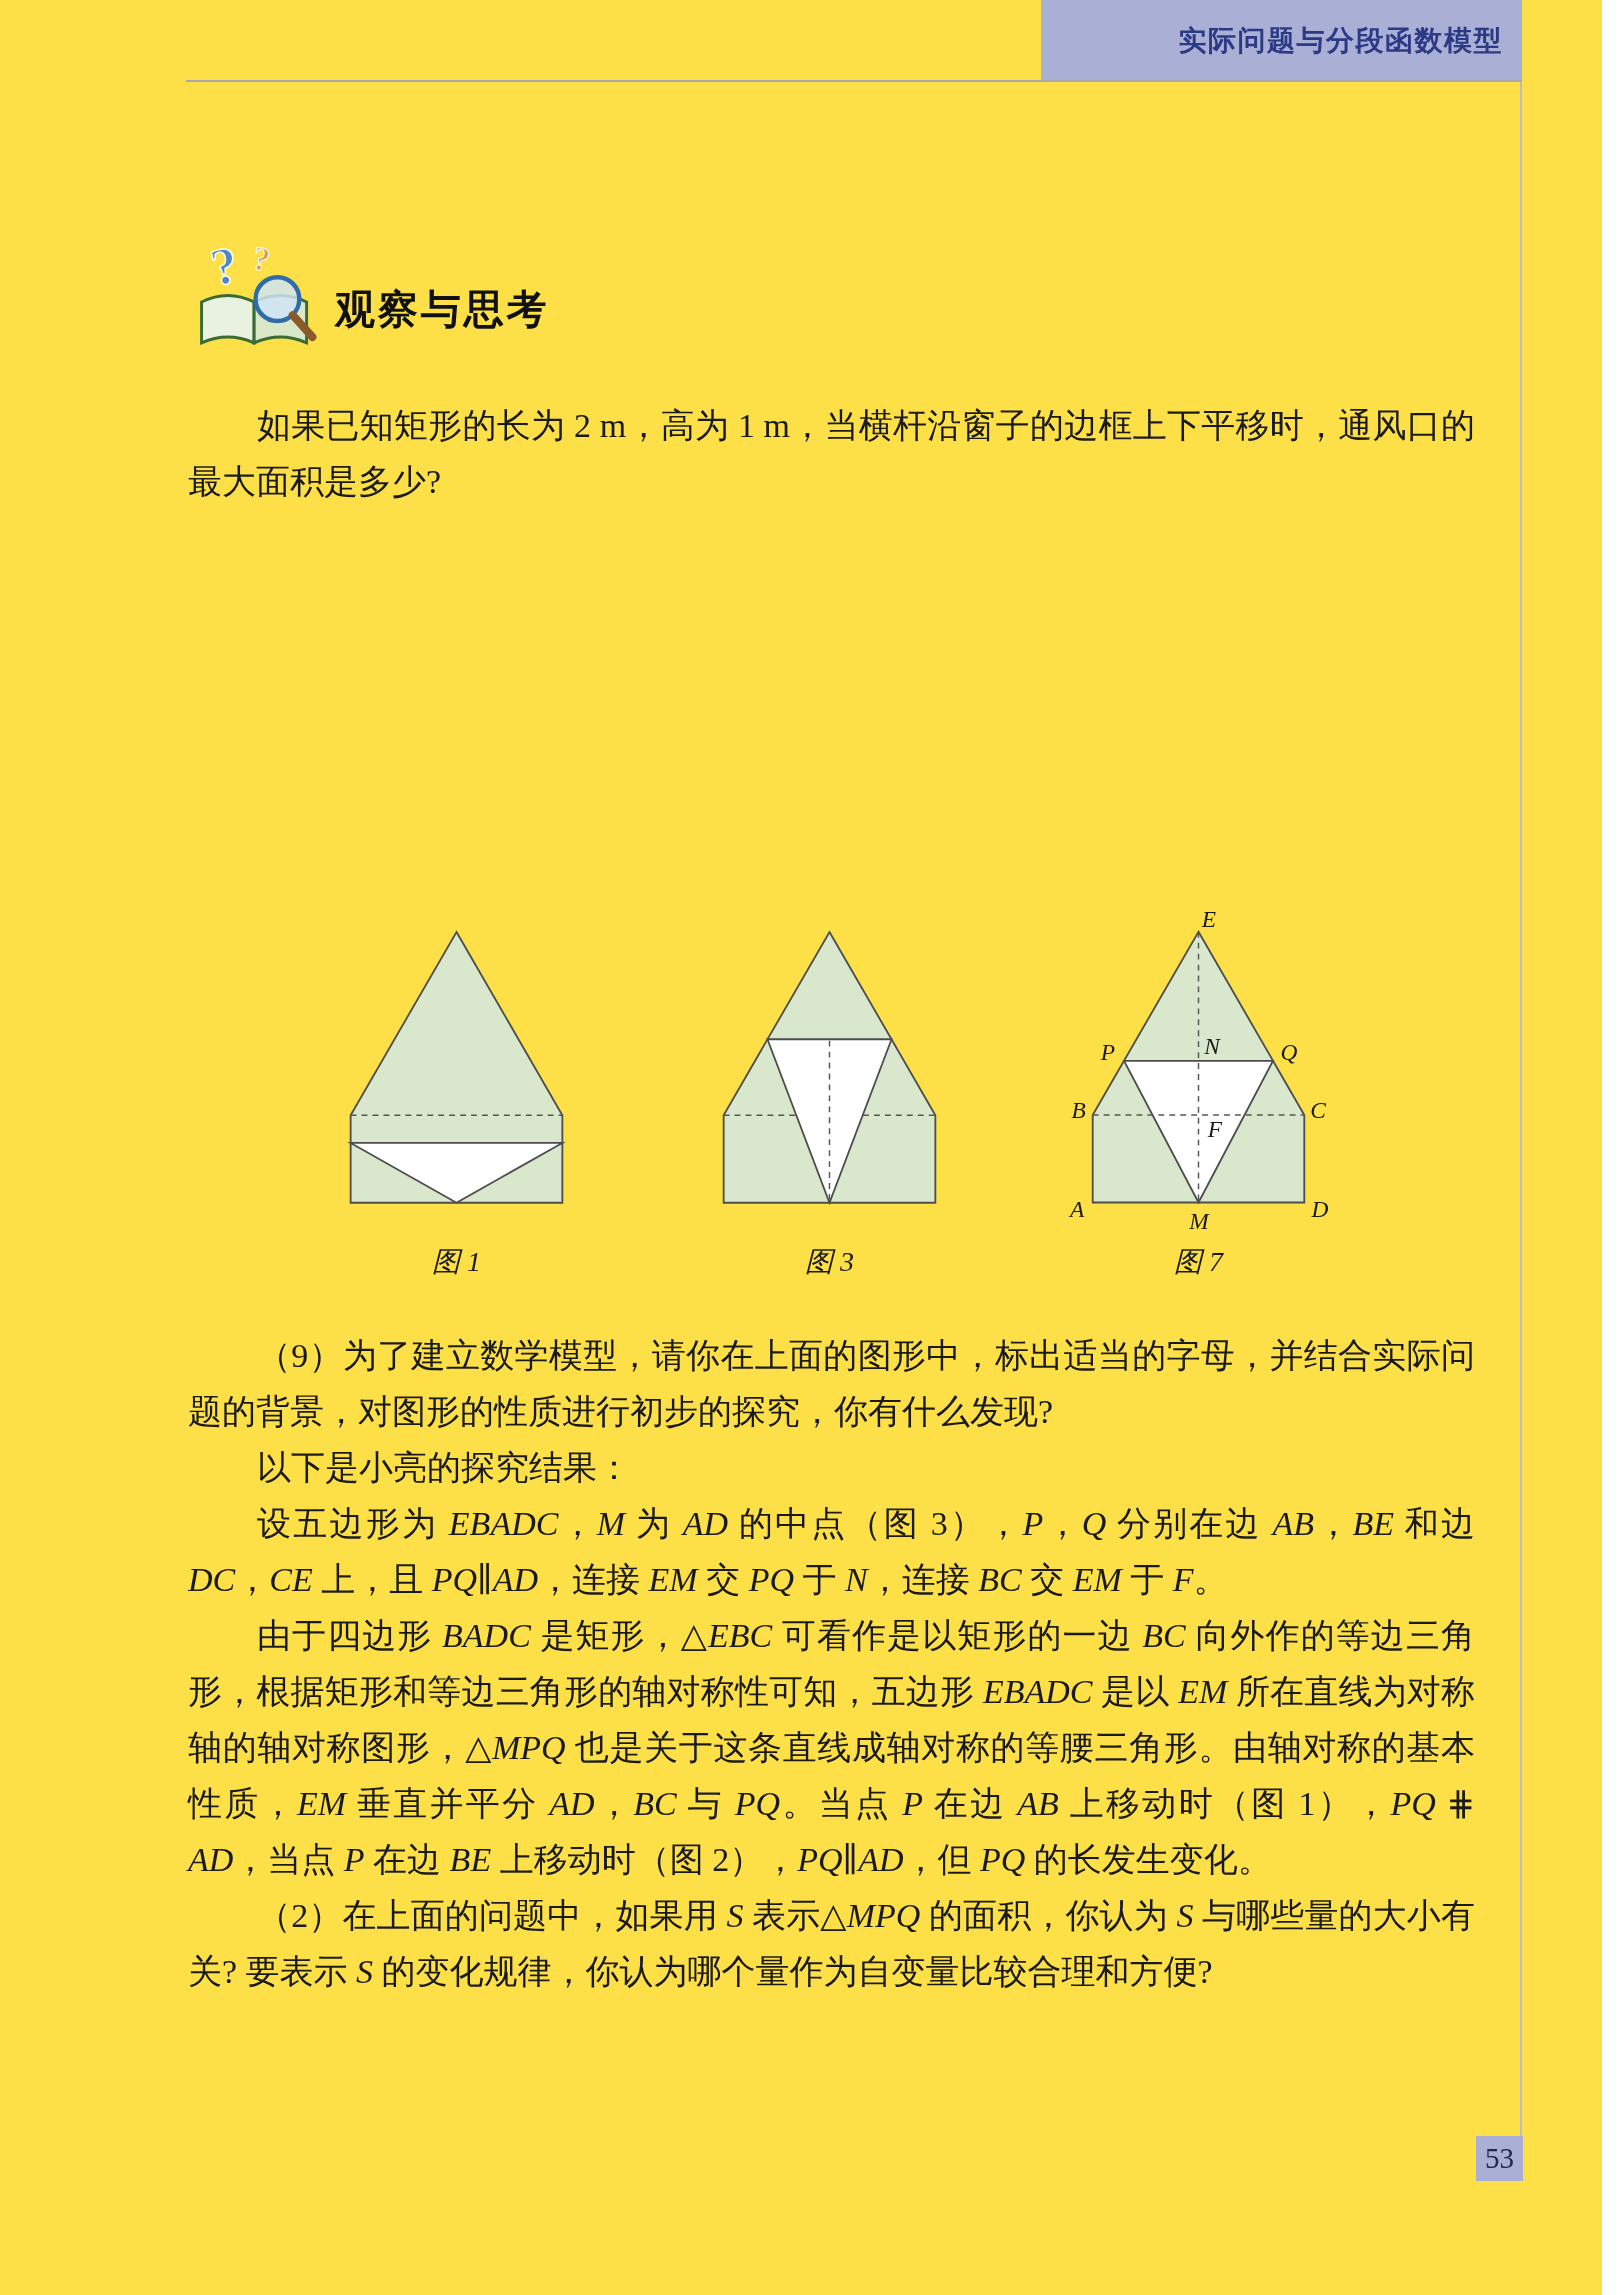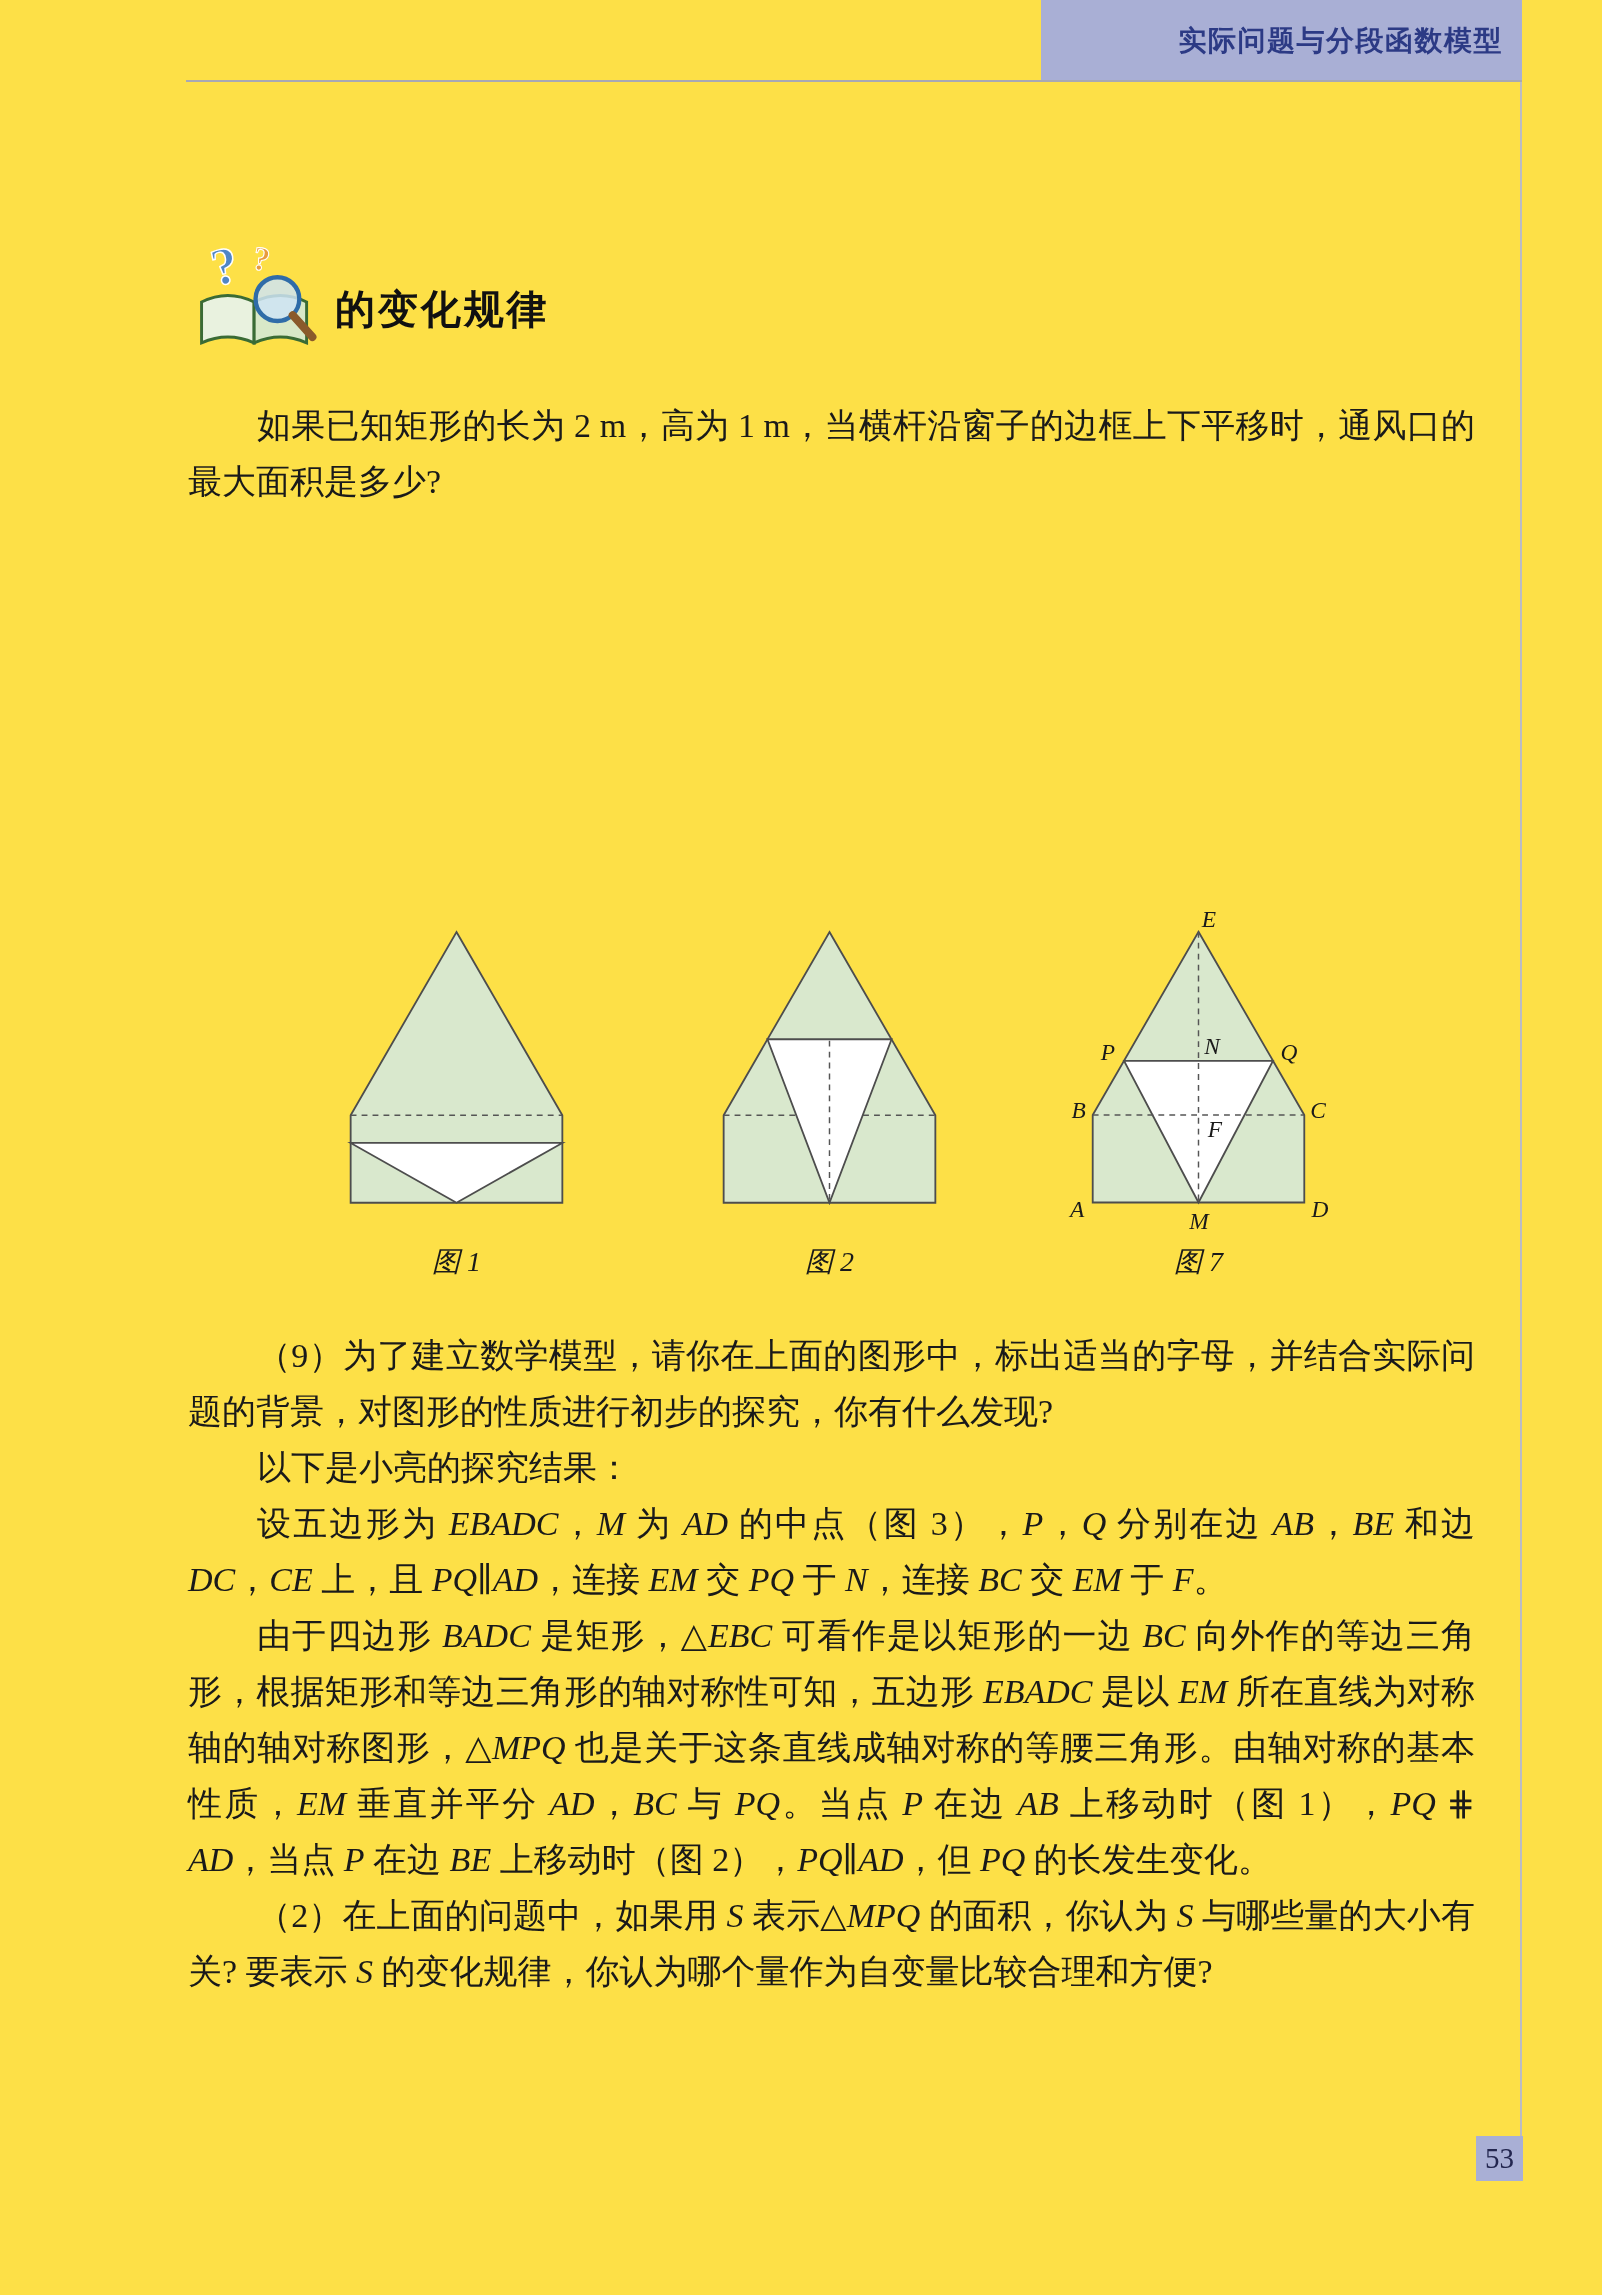--- a/index.html
+++ b/index.html
@@ -53,21 +53,21 @@
     <svg width="132" height="124" viewBox="0 0 180 170">
       <text x="28" y="72" font-family="Liberation Serif, serif" font-weight="bold" font-size="72" fill="#4f86c6" stroke="#ffffff" stroke-width="2" transform="rotate(-12 40 50)">?</text>
       <text x="84" y="52" font-family="Liberation Serif, serif" font-weight="bold" font-size="46" fill="#e89b3c" stroke="#ffffff" stroke-width="1.5" transform="rotate(10 95 40)">?</text>
       <path d="M14 96 Q50 78 86 96 L86 152 Q50 136 14 152 Z" fill="#e9f2df" stroke="#3a6b35" stroke-width="4"></path>
       <path d="M86 96 Q122 78 158 96 L158 152 Q122 136 86 152 Z" fill="#d8e8c8" stroke="#3a6b35" stroke-width="4"></path>
       <line x1="86" y1="96" x2="86" y2="152" stroke="#3a6b35" stroke-width="3"></line>
       <circle cx="118" cy="92" r="30" fill="#cfe4f5" fill-opacity="0.85" stroke="#2f6ca8" stroke-width="6"></circle>
       <line x1="139" y1="114" x2="166" y2="144" stroke="#8a5a2b" stroke-width="11" stroke-linecap="round"></line>
     </svg>
   </div>
-  <div class="section-title">的变化规律</div>
+  <div class="section-title">观察与思考</div>
 
   <div class="textblock tb1">
     <p><span>如果已知矩形的长为 2 m，高为 1 m，当横杆沿窗子的边框上下平移时，通风口的最大面积是多少?</span></p>
   </div>
 
   <div class="fig" style="left:347px;top:929px;">
     <svg width="219" height="276" viewBox="0 0 300 378">
       <polygon points="150,4 295,255 295,375 5,375 5,255" fill="#d9e8cd" stroke="#4d4d4d" stroke-width="2.5"></polygon>
       <line x1="5" y1="255" x2="295" y2="255" stroke="#555" stroke-width="2" stroke-dasharray="8 7"></line>
       <polygon points="5,293 295,293 150,375" fill="#ffffff" stroke="#4d4d4d" stroke-width="2.5"></polygon>
@@ -77,21 +77,21 @@
 
   <div class="fig" style="left:720px;top:929px;">
     <svg width="219" height="276" viewBox="0 0 300 378">
       <polygon points="150,4 295,255 295,375 5,375 5,255" fill="#d9e8cd" stroke="#4d4d4d" stroke-width="2.5"></polygon>
       <line x1="5" y1="255" x2="104" y2="255" stroke="#555" stroke-width="2" stroke-dasharray="8 7"></line>
       <line x1="196" y1="255" x2="295" y2="255" stroke="#555" stroke-width="2" stroke-dasharray="8 7"></line>
       <polygon points="65,151 235,151 150,375" fill="#ffffff" stroke="#4d4d4d" stroke-width="2.5"></polygon>
       <line x1="150" y1="153" x2="150" y2="372" stroke="#555" stroke-width="2" stroke-dasharray="8 7"></line>
     </svg>
   </div>
-  <div class="fig-caption" style="left:720px;top:1243px;">图 2</div>
+  <div class="fig-caption" style="left:720px;top:1243px;">图 3</div>
 
   <div class="fig" style="left:1067px;top:907px;width:263px;height:321px;">
     <svg width="263" height="321" viewBox="0 0 360 440">
       <polygon points="180,34 325,285 325,405 35,405 35,285" fill="#d9e8cd" stroke="#4d4d4d" stroke-width="2.5"></polygon>
       <polygon points="78,211 282,211 180,405" fill="#ffffff" stroke="#4d4d4d" stroke-width="2.5"></polygon>
       <line x1="180" y1="34" x2="180" y2="405" stroke="#555" stroke-width="2" stroke-dasharray="8 7"></line>
       <line x1="35" y1="285" x2="325" y2="285" stroke="#555" stroke-width="2" stroke-dasharray="8 7"></line>
     </svg>
     <span class="vlabel" style="left:142px;top:11.7px;">E</span>
     <span class="vlabel" style="left:41px;top:145px;">P</span>

